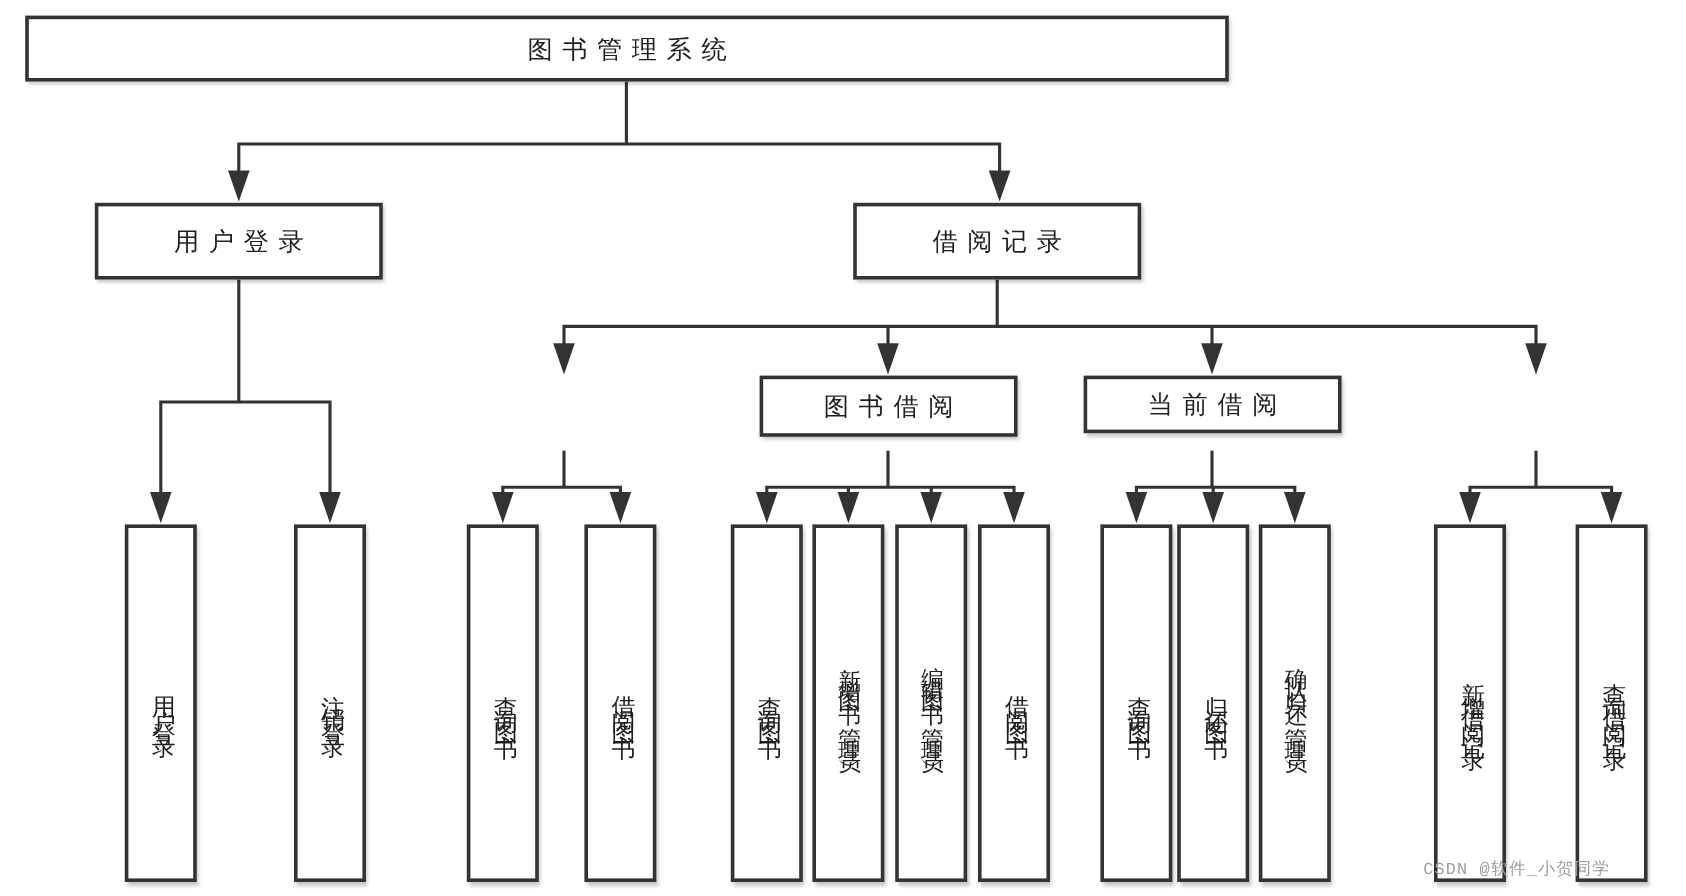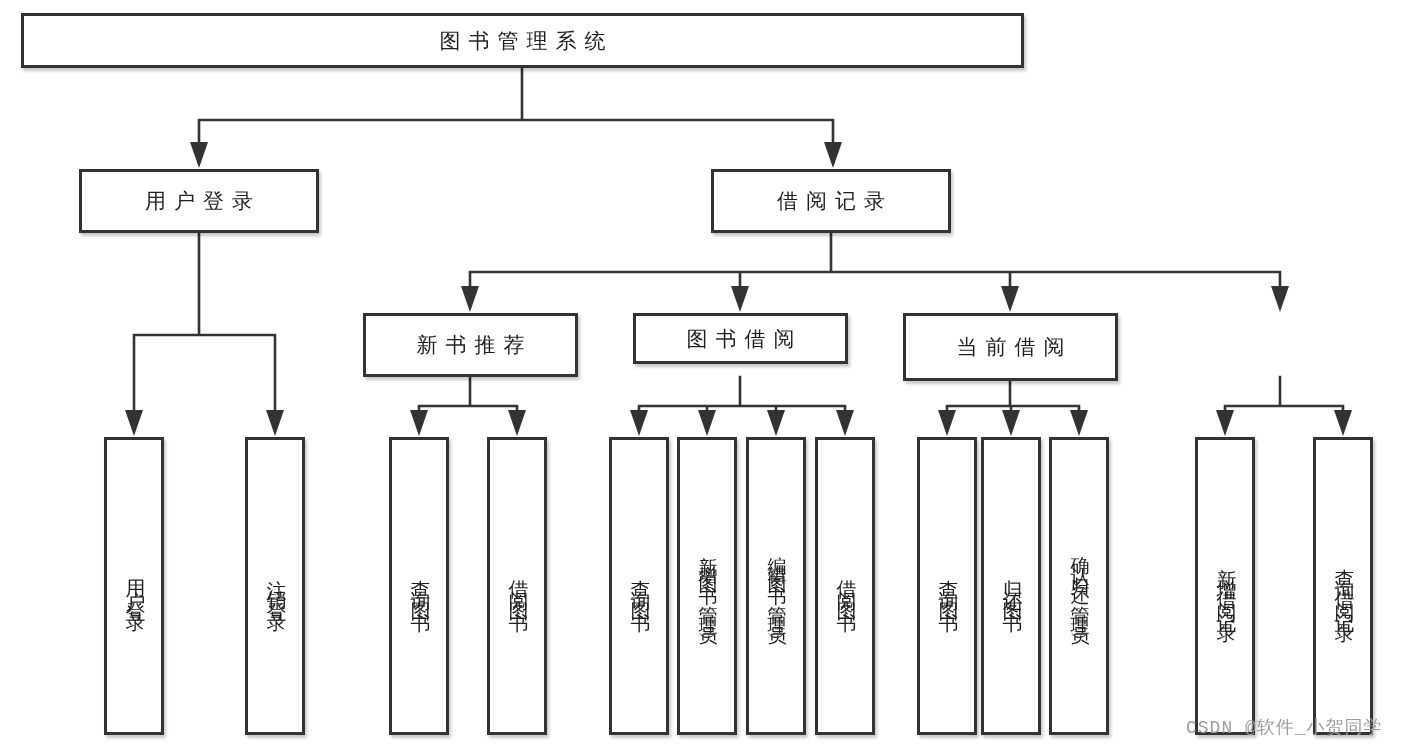--- a/index.html
+++ b/index.html
@@ -27,21 +27,21 @@
     font-size:21px;letter-spacing:8px;text-indent:8px;white-space:nowrap;
   }
   .v-node{
     writing-mode:vertical-rl;text-orientation:mixed;
     text-align:center;white-space:nowrap;
     font-size:20px;letter-spacing:11px;line-height:54px;
   }
   .v-node.long{letter-spacing:10px;font-size:19px;}
   .watermark{
     position:absolute;left:1186px;top:715px;z-index:10;
-    font-size:18px;letter-spacing:1px;color:var(--watermark);white-space:nowrap;
+    font-size:14px;letter-spacing:1px;color:var(--watermark);white-space:nowrap;
   }
 </style>
 </head>
 <body>
 
 <div class="stage">
 
   <svg class="connectors" width="1405" height="747" viewBox="0 0 1405 747" aria-hidden="true">
     <defs>
       <path id="arrow" d="M-9 -26 L9 -26 L0 0 Z"></path>
@@ -82,23 +82,22 @@
       <use href="#arrow" transform="translate(1225,436)"></use>
       <use href="#arrow" transform="translate(1343,436)"></use>
     </g>
   </svg>
 
   <div class="node h-node" style="left:21px;top:13px;width:1003px;height:55px">图书管理系统</div>
 
   <div class="node h-node" style="left:79px;top:169px;width:240px;height:64px">用户登录</div>
   <div class="node h-node" style="left:711px;top:169px;width:240px;height:64px">借阅记录</div>
 
-  <div class="node h-node" style="left:363px;top:313px;width:215px;height:64px">新书推荐</div>
   <div class="node h-node" style="left:633px;top:313px;width:215px;height:51px">图书借阅</div>
-  <div class="node h-node" style="left:903px;top:313px;width:215px;height:68px">当前借阅</div>
+  <div class="node h-node" style="left:903px;top:313px;width:215px;height:48px">当前借阅</div>
 
   <div class="node v-node" style="left:104px;top:437px;width:60px;height:298px">用户登录</div>
   <div class="node v-node" style="left:245px;top:437px;width:60px;height:298px">注销登录</div>
 
   <div class="node v-node" style="left:389px;top:437px;width:60px;height:298px">查询图书</div>
   <div class="node v-node" style="left:487px;top:437px;width:60px;height:298px">借阅图书</div>
 
   <div class="node v-node" style="left:609px;top:437px;width:60px;height:298px">查询图书</div>
   <div class="node v-node long" style="left:677px;top:437px;width:60px;height:298px">新增图书（管理员）</div>
   <div class="node v-node long" style="left:746px;top:437px;width:60px;height:298px">编辑图书（管理员）</div>

